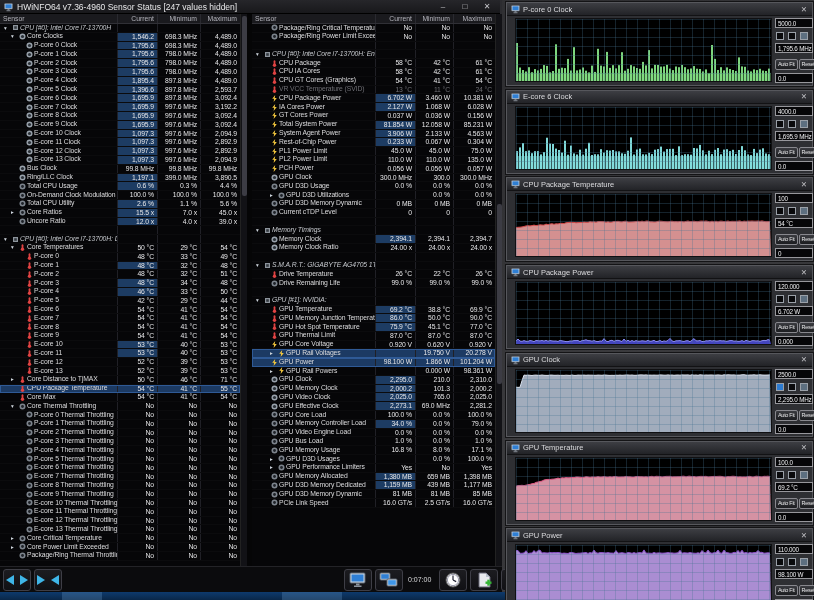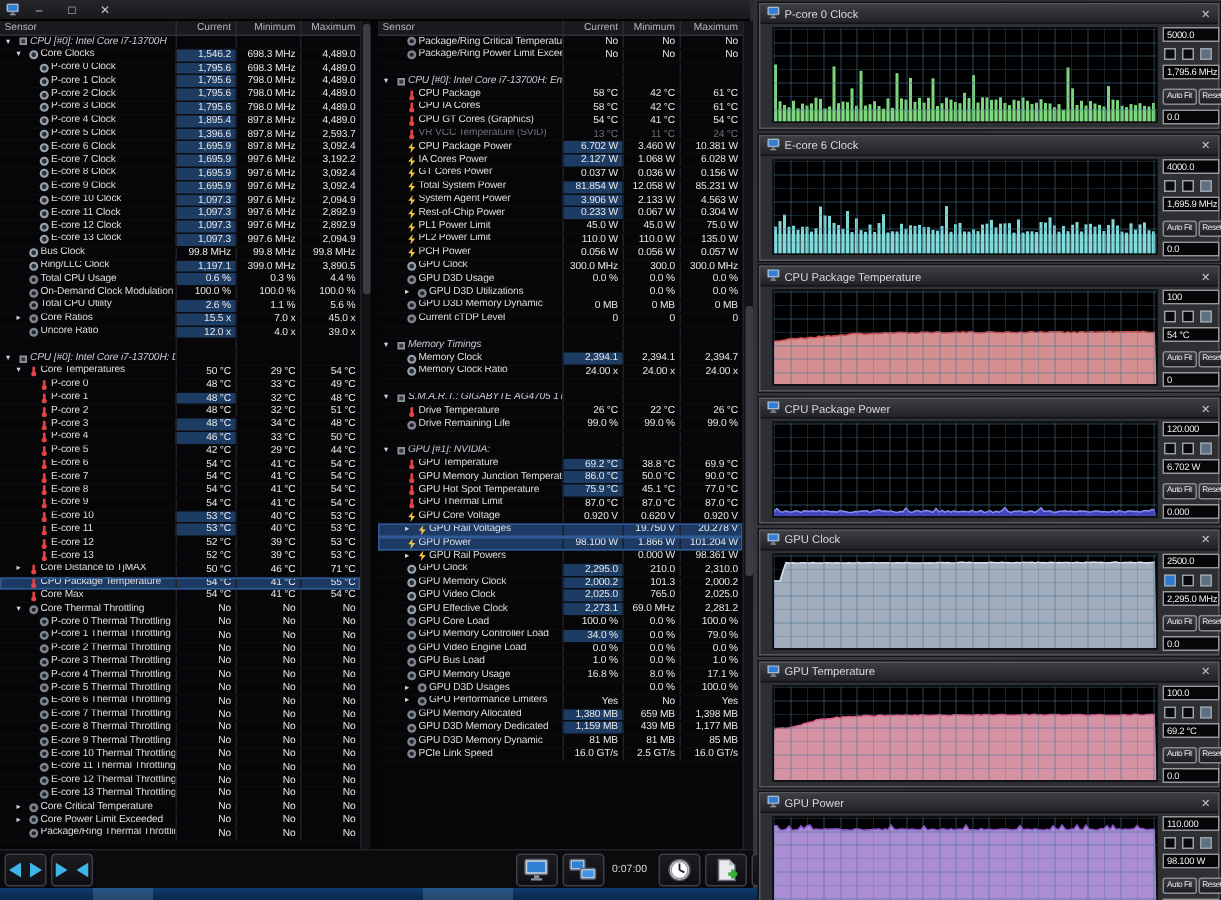--- a/index.html
+++ b/index.html
@@ -84,20 +84,21 @@
 <body>
 
 <div id="main-window">
   <div id="titlebar">
     <span id="app-icon"><svg width="9" height="9" viewBox="0 0 9 9">
           <rect x="0.5" y="0.5" width="8" height="5.5" rx="0.8" fill="#cfd8e2" stroke="#5a6470" stroke-width="0.6"></rect>
           <rect x="1.4" y="1.3" width="6.2" height="3.9" fill="#2f7fd4"></rect>
           <rect x="3.5" y="6.2" width="2" height="1" fill="#8a929c"></rect>
           <rect x="2.5" y="7.3" width="4" height="0.9" fill="#8a929c"></rect>
         </svg></span>
+    <span class="ttl">HWiNFO64 v7.36-4960 Sensor Status [247 values hidden]</span>
     <span class="winbtn">–</span>
     <span class="winbtn">□</span>
     <span class="winbtn">✕</span>
   </div>
 
   <div id="table-left" class="stable" style="--cols:117px 40px 43px 40px">
       <div class="thead">
         <div class="th">Sensor</div>
         <div class="th num">Current</div>
         <div class="th num">Minimum</div>

